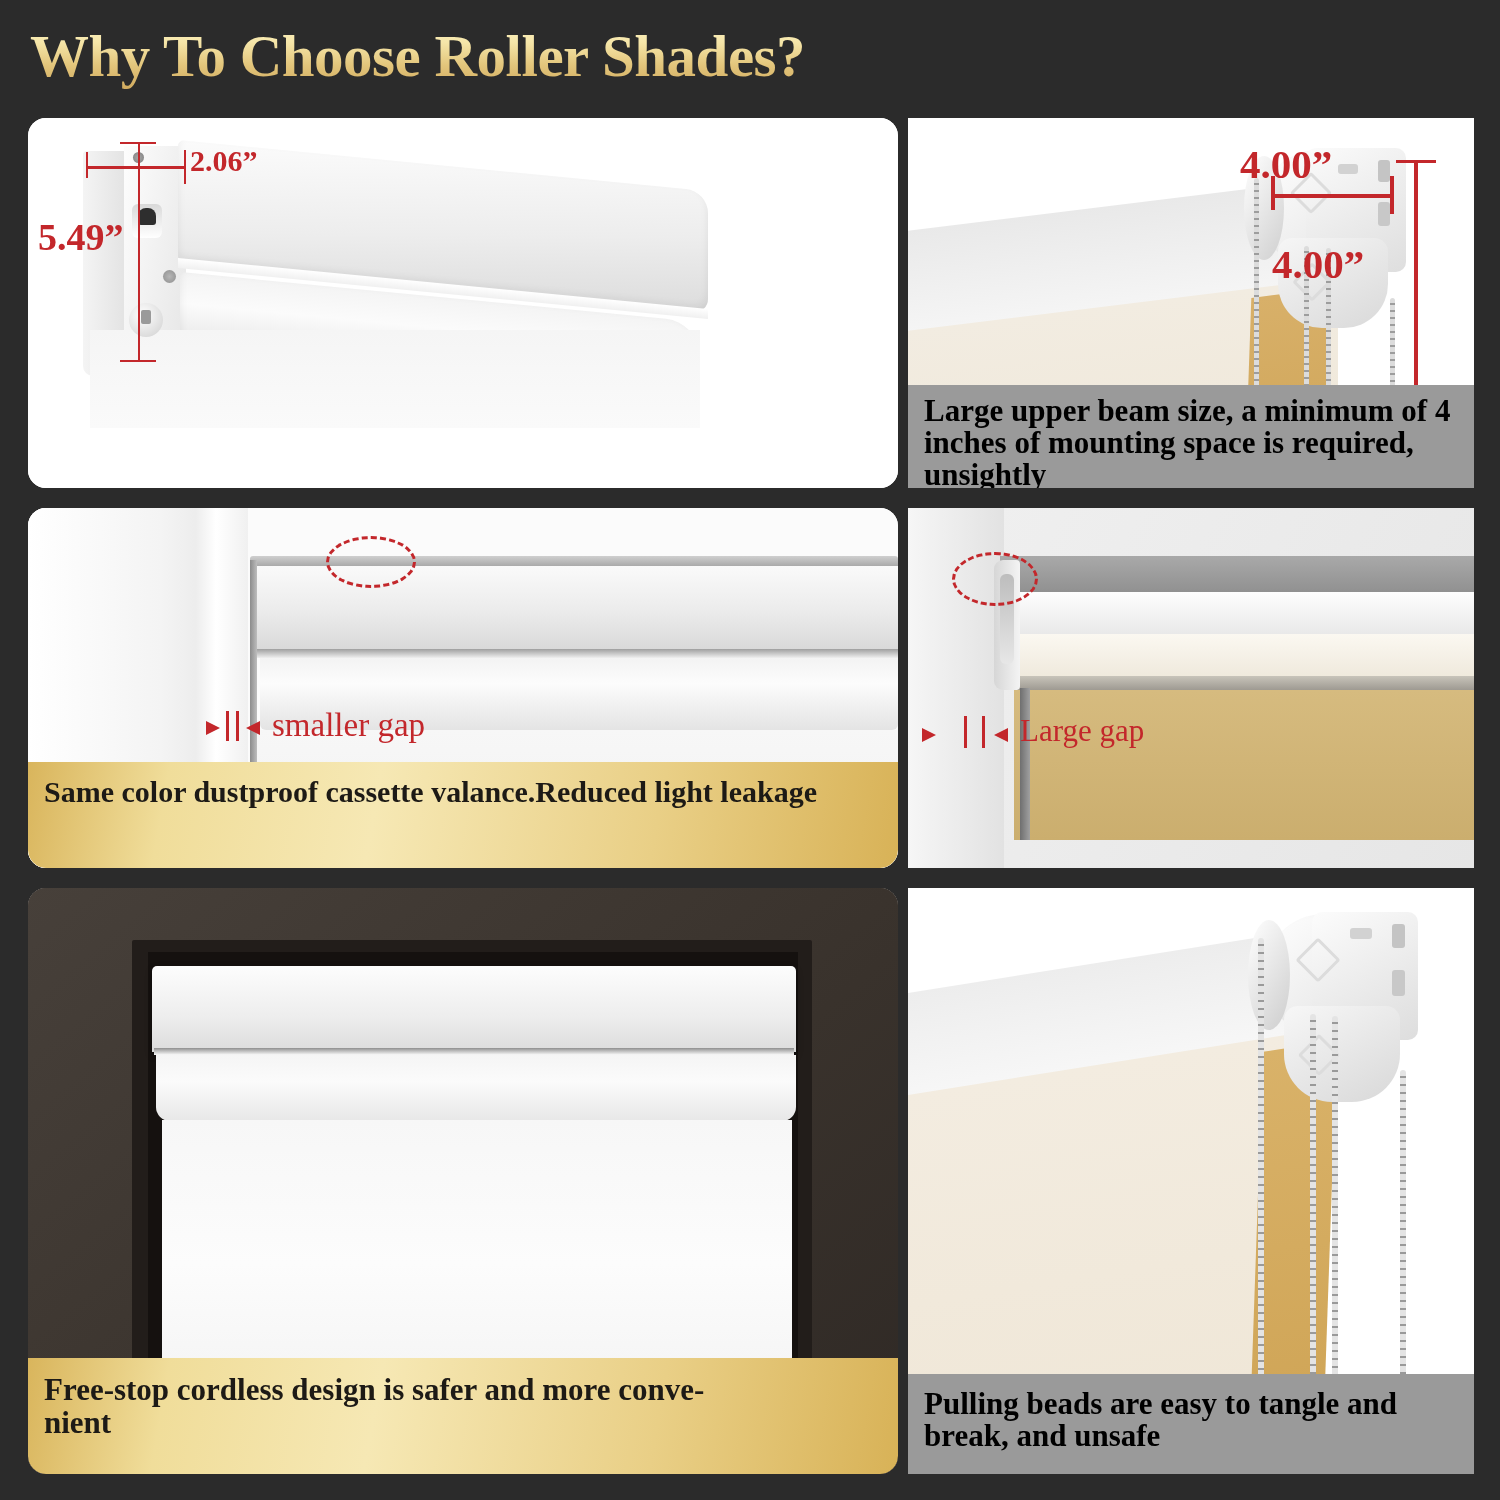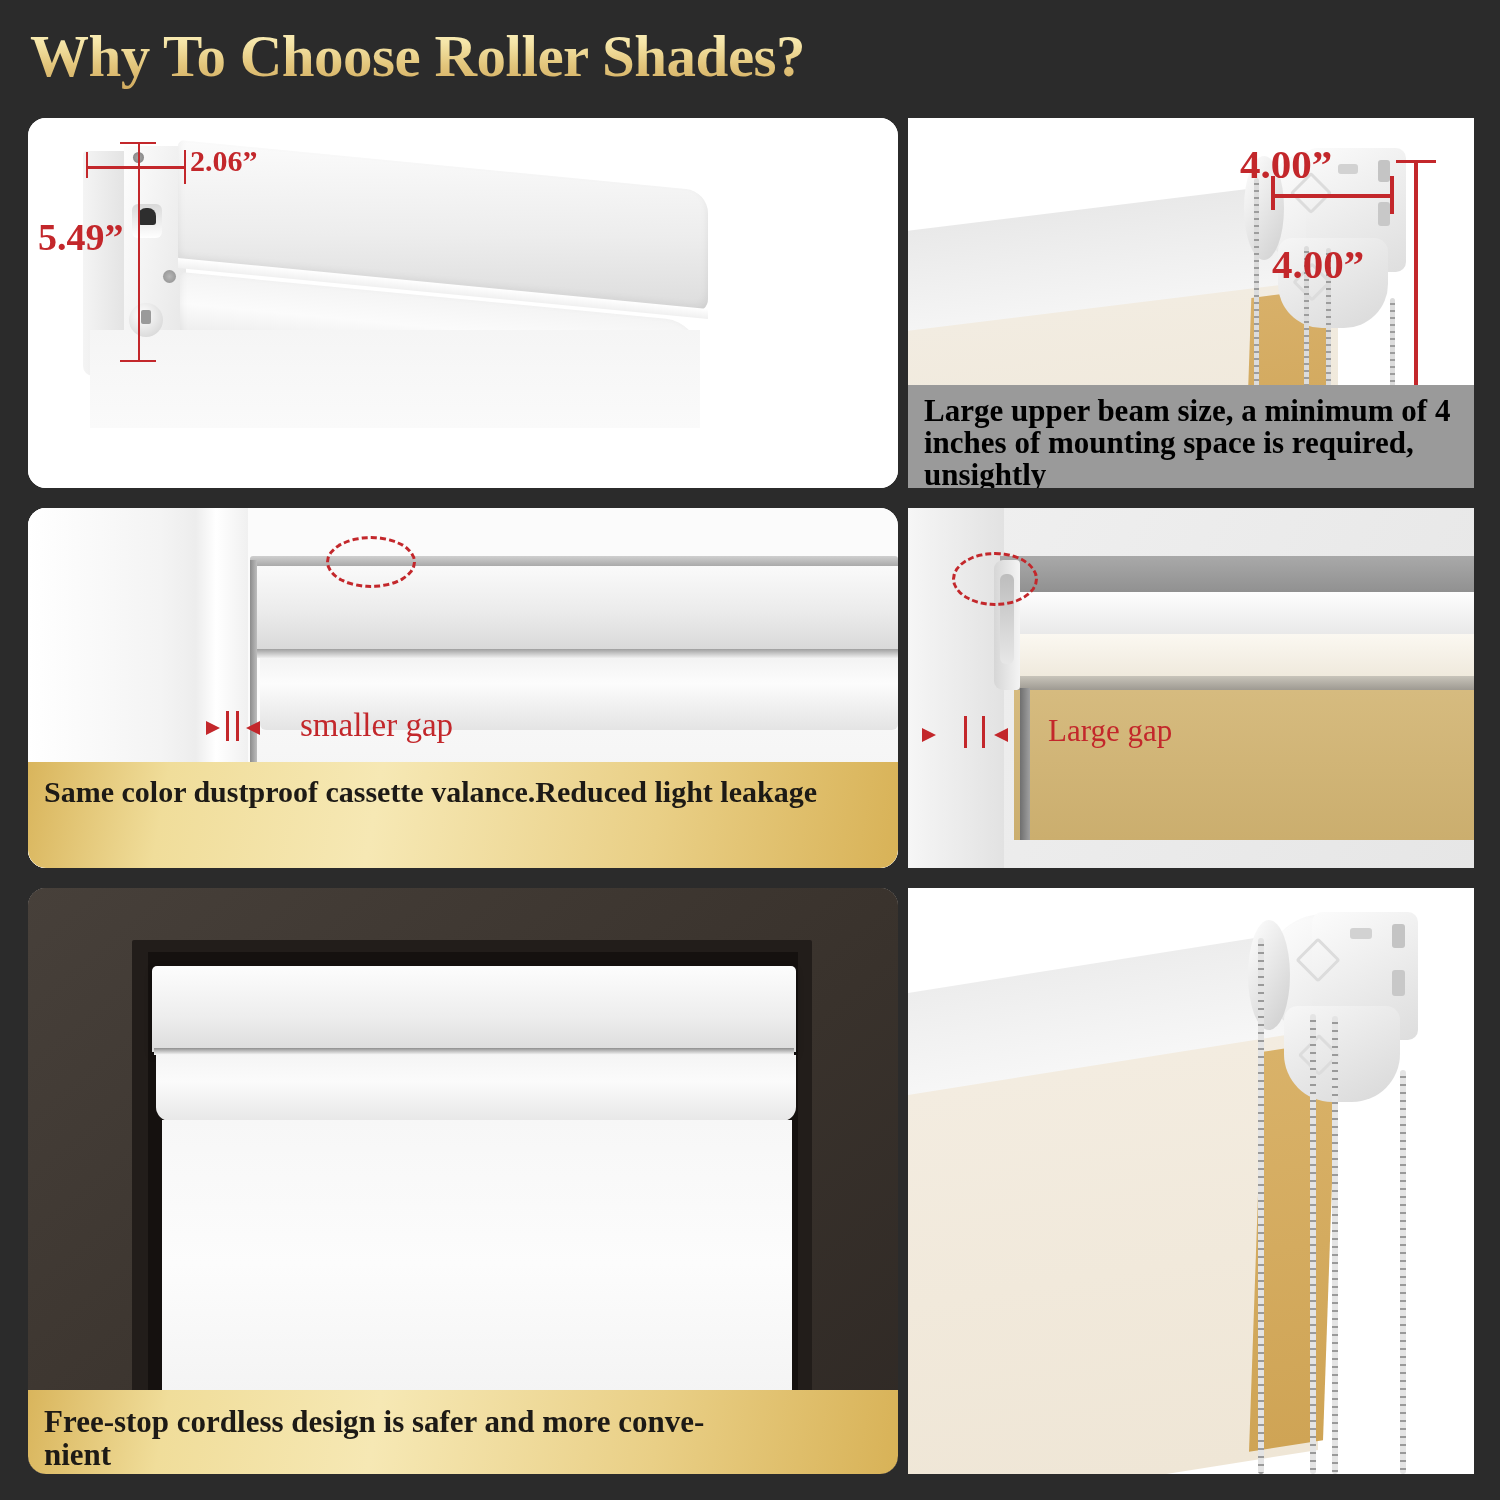--- a/index.html
+++ b/index.html
@@ -59,21 +59,21 @@
 
   
   .redtxt{position:absolute;color:#c3272b;font-weight:bold;white-space:nowrap;}
   .redline{position:absolute;background:#c3272b;}
   .dashell{position:absolute;border:3px dashed #c3272b;border-radius:50%;}
   .arrowR,.arrowL{position:absolute;width:0;height:0;border-top:7px solid transparent;border-bottom:7px solid transparent;}
   .arrowR{border-left:14px solid #c3272b;}
   .arrowL{border-right:14px solid #c3272b;}
   .gapmark{position:absolute;background:#c3272b;width:3px;}
 
-  .annot-label{position:absolute;color:#c3272b;font-size:30px;white-space:nowrap;margin-left:28px;}
+  .annot-label{position:absolute;color:#c3272b;font-size:30px;white-space:nowrap;}
 </style>
 </head>
 <body>
 
 <div class="page">
 
   <div class="title">Why To Choose Roller Shades?</div>
 
   <div class="panel good" style="left:28px;top:118px;width:870px;height:370px;">
     <div class="art" style="background:#ffffff;">
@@ -227,21 +227,21 @@
 
       <div class="wstripe" style="position:absolute;left:134px;top:232px;width:630px;height:320px;background:linear-gradient(180deg,#f7f7f7,#fcfcfc 45%,#f1f1f1);"></div>
 
       <div class="wstripe" style="position:absolute;left:134px;top:534px;width:630px;height:38px;background:linear-gradient(180deg,#fbfbfb,#e9e9e9);"></div>
 
       <div style="position:absolute;left:196px;top:572px;width:500px;height:14px;background:linear-gradient(180deg,#cfe3ea,#b9cfd6);"></div>
 
       <div style="position:absolute;left:452px;top:562px;width:46px;height:26px;background:linear-gradient(180deg,#f0cfbc,#e3b99f);border-radius:22px 22px 8px 8px;"></div>
     </div>
 
-    <div class="cap gold" style="height:84px;font-size:31px;padding-top:16px;">Free-stop cordless design is safer and more conve-
+    <div class="cap gold" style="height:116px;font-size:31px;padding-top:16px;">Free-stop cordless design is safer and more conve-
 nient</div>
   </div>
 
   <div class="panel bad" style="left:908px;top:888px;width:566px;height:586px;">
     <div class="art" style="background:#ffffff;">
 
       <div class="lin" style="position:absolute;left:-10px;top:40px;width:420px;height:118px;background:linear-gradient(180deg,#ededed,#f8f8f8);transform:skewY(-9deg);transform-origin:right top;"></div>
 
       <div class="lin" style="position:absolute;left:-10px;top:142px;width:420px;height:420px;background:linear-gradient(180deg,#f3ece0,#efe6d6);transform:skew(0deg,-9deg);transform-origin:right top;"></div>
 
@@ -257,15 +257,16 @@
       <div style="position:absolute;left:396px;top:152px;width:24px;height:24px;border:3px solid #dcdcdc;border-radius:3px;transform:rotate(45deg);"></div>
 
       <div style="position:absolute;left:340px;top:32px;width:42px;height:110px;border-radius:50%;background:linear-gradient(120deg,#ffffff,#cdcdcd);"></div>
 
       <div style="position:absolute;left:350px;top:50px;width:6px;height:536px;background:repeating-linear-gradient(180deg,#e4e4e4 0 6px,#9a9a9a 6px 8px);border-radius:3px;"></div>
       <div style="position:absolute;left:402px;top:126px;width:6px;height:460px;background:repeating-linear-gradient(180deg,#e4e4e4 0 6px,#9a9a9a 6px 8px);border-radius:3px;"></div>
       <div style="position:absolute;left:424px;top:128px;width:6px;height:458px;background:repeating-linear-gradient(180deg,#e4e4e4 0 6px,#9a9a9a 6px 8px);border-radius:3px;"></div>
       <div style="position:absolute;left:492px;top:182px;width:6px;height:404px;background:repeating-linear-gradient(180deg,#e4e4e4 0 6px,#9a9a9a 6px 8px);border-radius:3px;"></div>
     </div>
 
+    <div class="cap grey" style="height:100px;font-size:31px;padding-top:14px;line-height:1.04;">Pulling beads are easy to tangle and break, and unsafe</div>
   </div>
 
 </div>
 
 </body></html>

